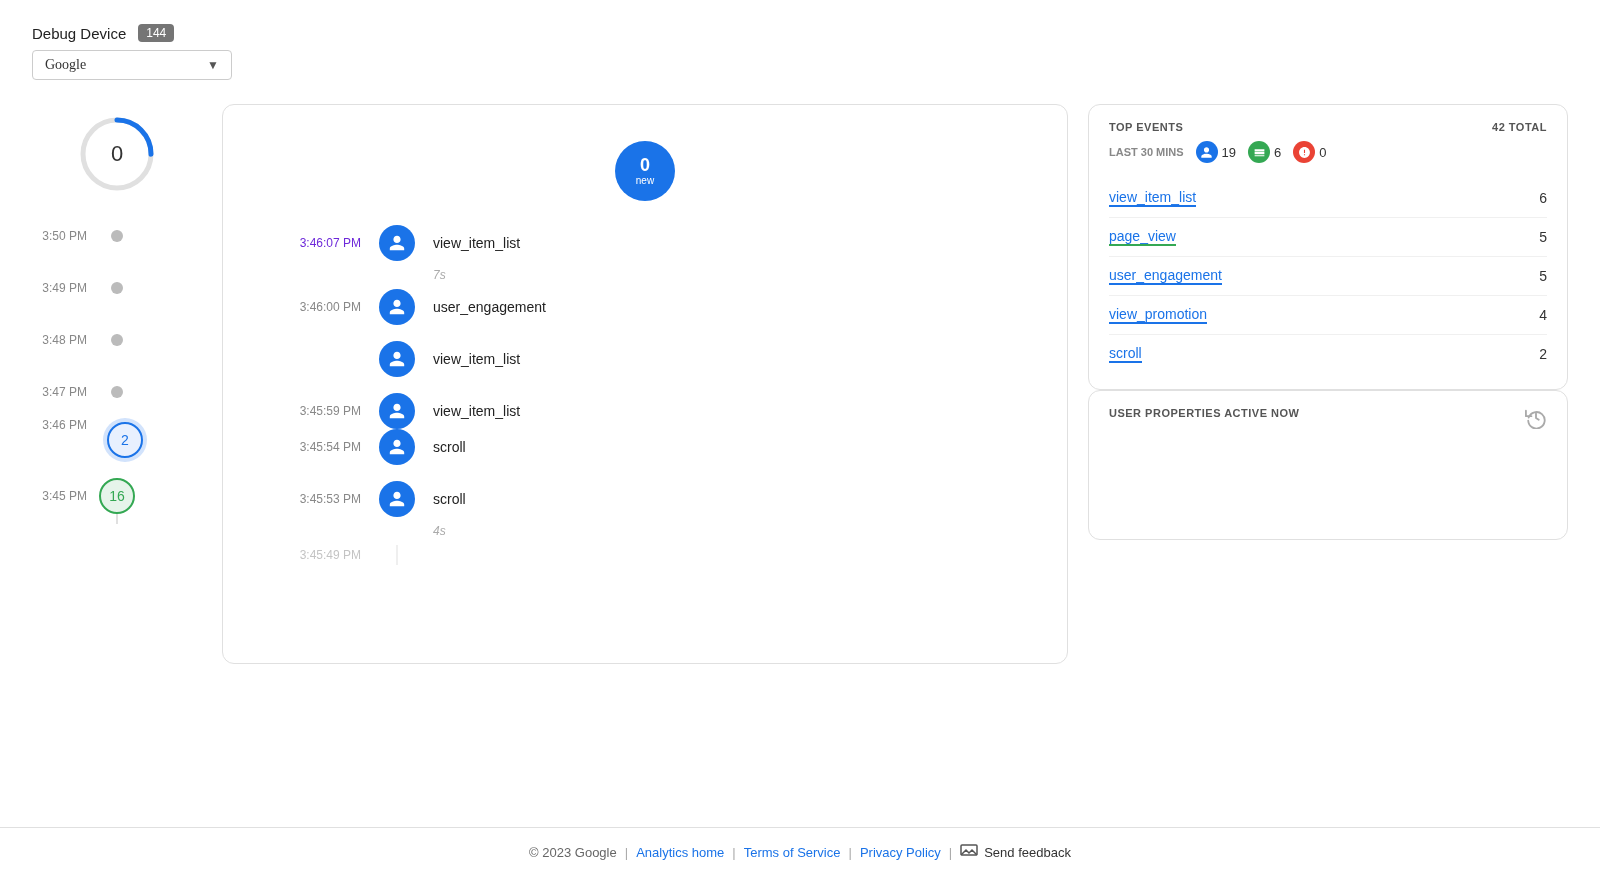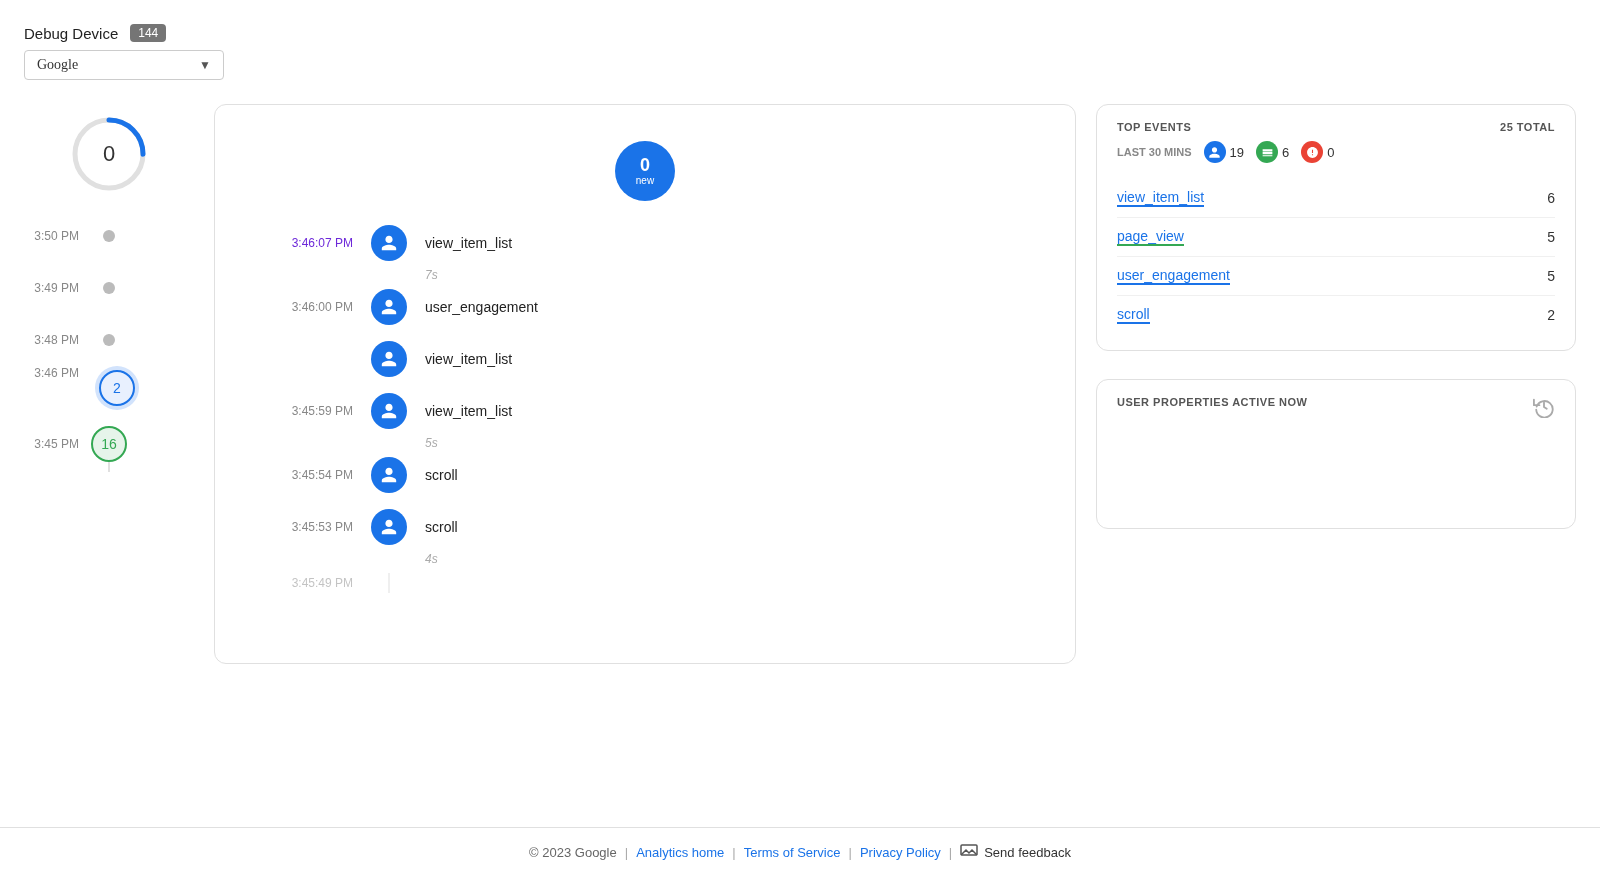--- a/index.html
+++ b/index.html
@@ -6,21 +6,21 @@
     body {
       font-family: 'Google Sans', Arial, sans-serif;
       background: #fff;
       color: #333;
       min-height: 877px;
       display: flex;
       flex-direction: column;
     }
     .main-content {
       flex: 1;
-      padding: 24px 24px;
+      padding: 24px 32px;
     }
     .header-row {
       display: flex;
       align-items: center;
       gap: 12px;
       margin-bottom: 8px;
     }
     .debug-label {
       font-size: 15px;
       font-weight: 500;
@@ -162,21 +162,21 @@
     .event-new-badge .new-label {
       font-size: 10px;
       font-weight: 400;
     }
 
     
     .right-panel {
       width: 480px;
       display: flex;
       flex-direction: column;
-      gap: 28px;
+      gap: 0;
     }
     .top-events-card {
       border: 1px solid #e0e0e0;
       border-radius: 12px;
       padding: 16px 20px;
       background: #fff;
     }
     .top-events-header {
       display: flex;
       align-items: center;
@@ -340,20 +340,27 @@
         </div>
 
         <div style="display:flex; align-items:center; width:100%; height:52px; position:relative;">
           <span class="time-label">3:48 PM</span>
           <div class="timeline-dot-col" style="position:relative;">
             <div style="position:absolute; top:0; bottom:0; left:50%; transform:translateX(-50%); width:2px; background:#e0e0e0;"></div>
             <div class="dot-circle"></div>
           </div>
         </div>
 
+        <div style="display:flex; align-items:center; width:100%; height:52px; position:relative;">
+          <span class="time-label">3:47 PM</span>
+          <div class="timeline-dot-col" style="position:relative;">
+            <div style="position:absolute; top:0; bottom:0; left:50%; transform:translateX(-50%); width:2px; background:#e0e0e0;"></div>
+            <div class="dot-circle"></div>
+          </div>
+        </div>
 
         <div style="display:flex; align-items:flex-start; width:100%; height:52px; position:relative;gap:8px;">
           <span class="time-label">3:46 PM</span>
           <div class="timeline-dot-col" style="position:relative;">
             <div style="position:absolute; top:0; bottom:0; left:50%; transform:translateX(-50%); width:2px; background:#e0e0e0;"></div>
             <div style="background:#d2e3fc; border-radius:50%; padding:4px; z-index:2; position:relative;">
               <div class="dot-numbered blue">2</div>
             </div>
           </div>
         </div>
@@ -445,27 +452,20 @@
             <div style="width:40px; display:flex; justify-content:center;">
               <div style="width:36px; height:36px; border-radius:50%; background:#1a73e8; display:flex; align-items:center; justify-content:center;">
                 <svg width="18" height="18" viewBox="0 0 24 24" fill="white">
                     <path d="M12 12c2.7 0 4.8-2.1 4.8-4.8S14.7 2.4 12 2.4 7.2 4.5 7.2 7.2 9.3 12 12 12zm0 2.4c-3.2 0-9.6 1.6-9.6 4.8v2.4h19.2v-2.4c0-3.2-6.4-4.8-9.6-4.8z"></path>
                   </svg>
               </div>
             </div>
             <div style="flex:1; padding-left:16px; font-size:14px; color:#222;">view_item_list</div>
           </div>
 
-          <div style="display:flex; align-items:center; height:28px;">
-            <div style="width:130px;"></div>
-            <div style="width:40px; display:flex; justify-content:center;">
-              <div style="width:2px; height:100%; background:#e0e0e0;"></div>
-            </div>
-            <div style="flex:1; padding-left:16px; font-size:12px; color:#aaa; font-style:italic;">5s</div>
-          </div>
 
           <div style="display:flex; align-items:center; margin-bottom:0;">
             <div style="width:130px; text-align:right; padding-right:16px; font-size:12px; color:#888;">3:45:54 PM</div>
             <div style="width:40px; display:flex; justify-content:center;">
               <div style="width:36px; height:36px; border-radius:50%; background:#1a73e8; display:flex; align-items:center; justify-content:center;">
                 <svg width="18" height="18" viewBox="0 0 24 24" fill="white">
                     <path d="M12 12c2.7 0 4.8-2.1 4.8-4.8S14.7 2.4 12 2.4 7.2 4.5 7.2 7.2 9.3 12 12 12zm0 2.4c-3.2 0-9.6 1.6-9.6 4.8v2.4h19.2v-2.4c0-3.2-6.4-4.8-9.6-4.8z"></path>
                   </svg>
               </div>
             </div>
@@ -510,21 +510,21 @@
 
         </div>
       </div>
     </div>
 
     <div class="right-panel">
 
       <div class="top-events-card">
         <div class="top-events-header">
           <span class="top-events-title">TOP EVENTS</span>
-          <span class="top-events-total">25 TOTAL</span>
+          <span class="top-events-total">42 TOTAL</span>
         </div>
         <div class="top-events-subrow">
           <span class="last30-label">LAST 30 MINS</span>
           <div class="icon-count">
             <div class="icon-circle blue">
               <svg width="13" height="13" viewBox="0 0 24 24" fill="white">
                   <path d="M12 12c2.7 0 4.8-2.1 4.8-4.8S14.7 2.4 12 2.4 7.2 4.5 7.2 7.2 9.3 12 12 12zm0 2.4c-3.2 0-9.6 1.6-9.6 4.8v2.4h19.2v-2.4c0-3.2-6.4-4.8-9.6-4.8z"></path>
                 </svg>
             </div>
             <span>19</span>
@@ -552,20 +552,24 @@
             <span class="event-stat-name blue-underline">view_item_list</span>
             <span class="event-stat-count">6</span>
           </div>
           <div class="event-stat-row">
             <span class="event-stat-name green-underline">page_view</span>
             <span class="event-stat-count">5</span>
           </div>
           <div class="event-stat-row">
             <span class="event-stat-name blue-underline">user_engagement</span>
             <span class="event-stat-count">5</span>
+          </div>
+          <div class="event-stat-row">
+            <span class="event-stat-name blue-underline">view_promotion</span>
+            <span class="event-stat-count">4</span>
           </div>
           <div class="event-stat-row">
             <span class="event-stat-name blue-underline">scroll</span>
             <span class="event-stat-count">2</span>
           </div>
         </div>
       </div>
 
       <div class="user-props-card">
         <span class="user-props-title">USER PROPERTIES ACTIVE NOW</span>

